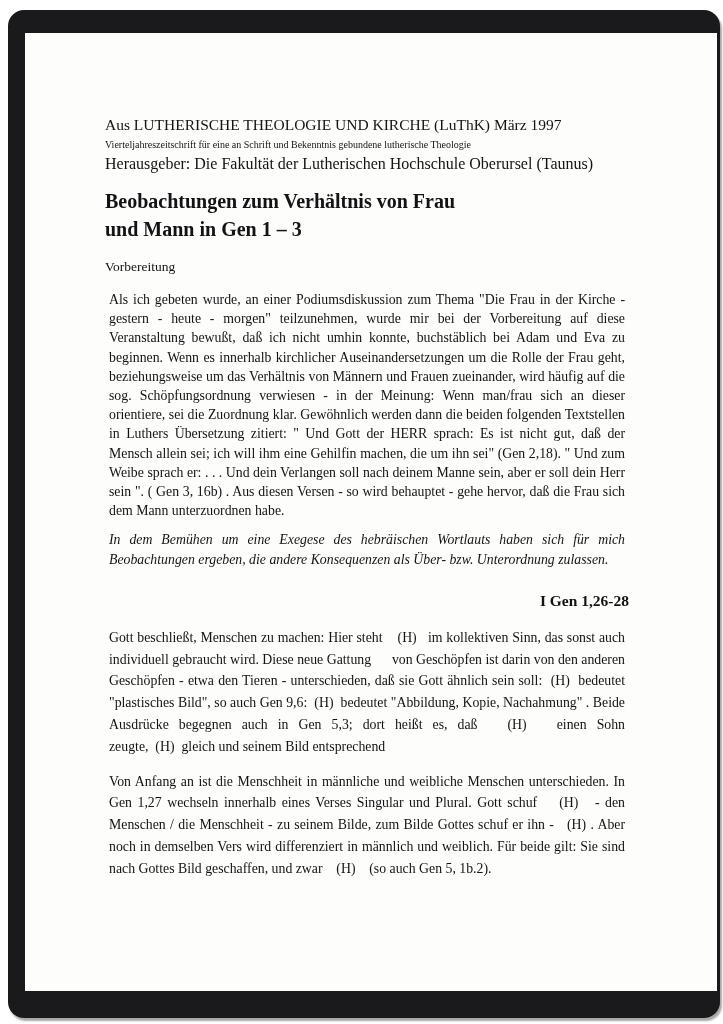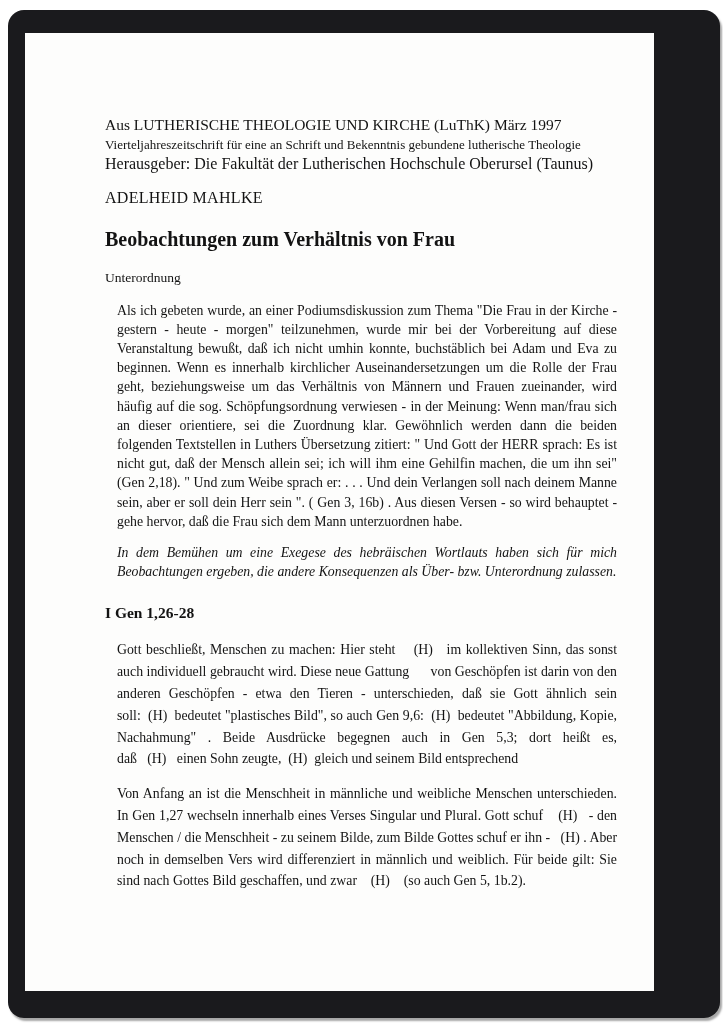--- a/index.html
+++ b/index.html
@@ -24,39 +24,39 @@
     width: 712px;
     height: 1008px;
     background: #1a1a1d;
     border-radius: 16px;
     box-shadow: 2px 3px 2px rgba(0,0,0,0.35);
   }
   .sheet {
     position: absolute;
     left: 17px;
     top: 23px;
-    width: 629px;
+    width: 692px;
     height: 958px;
     background: #fdfdfc;
   }
   .content {
     position: absolute;
     left: 80px;
     top: 82px;
     width: 524px;
     color: #131313;
   }
   .hdr1 {
     font-size: 15.5px;
     line-height: 19px;
     margin: 0 0 3px 0;
     white-space: nowrap;
   }
   .hdr2 {
-    font-size: 13px;
+    font-size: 10px;
     line-height: 16px;
     margin: 0 0 1px 0;
     white-space: nowrap;
   }
   .hdr3 {
     font-size: 16px;
     line-height: 20px;
     margin: 0 0 14px 0;
     white-space: nowrap;
   }
@@ -73,58 +73,59 @@
     margin: 0 0 15px 0;
   }
   .subhead {
     font-size: 13.5px;
     line-height: 18px;
     margin: 0 0 14px 0;
   }
   p.para {
     font-size: 13.8px;
     text-align: justify;
-    margin: 12px;
+    margin: 4px;
     hyphens: none;
   }
   p.tight { line-height: 19.2px; }
   p.loose { line-height: 21.8px; }
   .mb-p1 { margin-bottom: 10px !important; }
   .mb-p2 { margin-bottom: 22px !important; font-style: italic; }
   .sec-heading {
     font-size: 15.5px;
     line-height: 20px;
     font-weight: bold;
     margin: 0 0 16px 0;
+    text-align: right;
   }
   .mb-p3 { margin-bottom: 7px !important; }
   .mb-p4 { margin-bottom: 13px !important; }
   .mb-p5 { margin-bottom: 12px !important; }
 </style>
 </head>
 <body>
 
 <div class="canvas">
   <div class="backing">
     <div class="sheet">
       <div class="content">
 
         <div class="hdr1">Aus LUTHERISCHE THEOLOGIE UND KIRCHE (LuThK)  März 1997</div>
 
         <div class="hdr2">Vierteljahreszeitschrift für eine an Schrift und Bekenntnis gebundene lutherische Theologie</div>
 
         <div class="hdr3">Herausgeber: Die Fakultät der Lutherischen Hochschule Oberursel (Taunus)</div>
 
-        <div class="author">ADELHEID MAHLKE</div>
 
         <h1 class="title">
           <span>Beobachtungen zum Verhältnis von Frau</span><br>
+          <span>und Mann in Gen 1 – 3</span>
         </h1>
 
-        <div class="subhead">Unterordnung</div>
+        <div class="subhead">Vorbereitung</div>
 
         <p class="para tight mb-p1">Als ich gebeten wurde, an einer Podiumsdiskussion zum Thema "Die Frau in der Kirche - gestern - heute - morgen" teilzunehmen, wurde mir bei der Vorbereitung auf diese Veranstaltung bewußt, daß ich nicht umhin konnte, buchstäblich bei Adam und Eva zu beginnen. Wenn es innerhalb kirchlicher Auseinandersetzungen um die Rolle der Frau geht, beziehungsweise um das Verhältnis von Männern und Frauen zueinander, wird häufig auf die sog. Schöpfungsordnung verwiesen - in der Meinung: Wenn man/frau sich an dieser orientiere, sei die Zuordnung klar. Gewöhnlich werden dann die beiden folgenden Textstellen in Luthers Übersetzung zitiert: " Und Gott der HERR sprach: Es ist nicht gut, daß der Mensch allein sei; ich will ihm eine Gehilfin machen, die um ihn sei" (Gen 2,18). " Und zum Weibe sprach er: . . . Und dein Verlangen soll nach deinem Manne sein, aber er soll dein Herr sein ". ( Gen 3, 16b) . Aus diesen Versen - so wird behauptet - gehe hervor, daß die Frau sich dem Mann unterzuordnen habe.</p>
 
         <p class="para tight mb-p2">In dem Bemühen um eine Exegese des hebräischen Wortlauts haben sich für mich Beobachtungen ergeben, die andere Konsequenzen als Über- bzw. Unterordnung zulassen.</p>
 
         <h2 class="sec-heading">I Gen 1,26-28</h2>
 
 
         <p class="para loose mb-p4">Gott beschließt, Menschen zu machen: Hier steht&nbsp;&nbsp;&nbsp;&nbsp;(H)&nbsp;&nbsp;&nbsp;im kollektiven Sinn, das sonst auch individuell gebraucht wird. Diese neue Gattung&nbsp;&nbsp;&nbsp;&nbsp;&nbsp;&nbsp;von Geschöpfen ist darin von den anderen Geschöpfen - etwa den Tieren - unterschieden, daß sie Gott ähnlich sein soll:&nbsp;&nbsp;(H)&nbsp;&nbsp;bedeutet "plastisches Bild", so auch Gen 9,6:&nbsp;&nbsp;(H)&nbsp;&nbsp;bedeutet "Abbildung, Kopie, Nachahmung" . Beide Ausdrücke begegnen auch in Gen 5,3; dort heißt es, daß&nbsp;&nbsp;&nbsp;(H)&nbsp;&nbsp;&nbsp;einen Sohn zeugte,&nbsp;&nbsp;(H)&nbsp;&nbsp;gleich und seinem Bild entsprechend</p>
 

